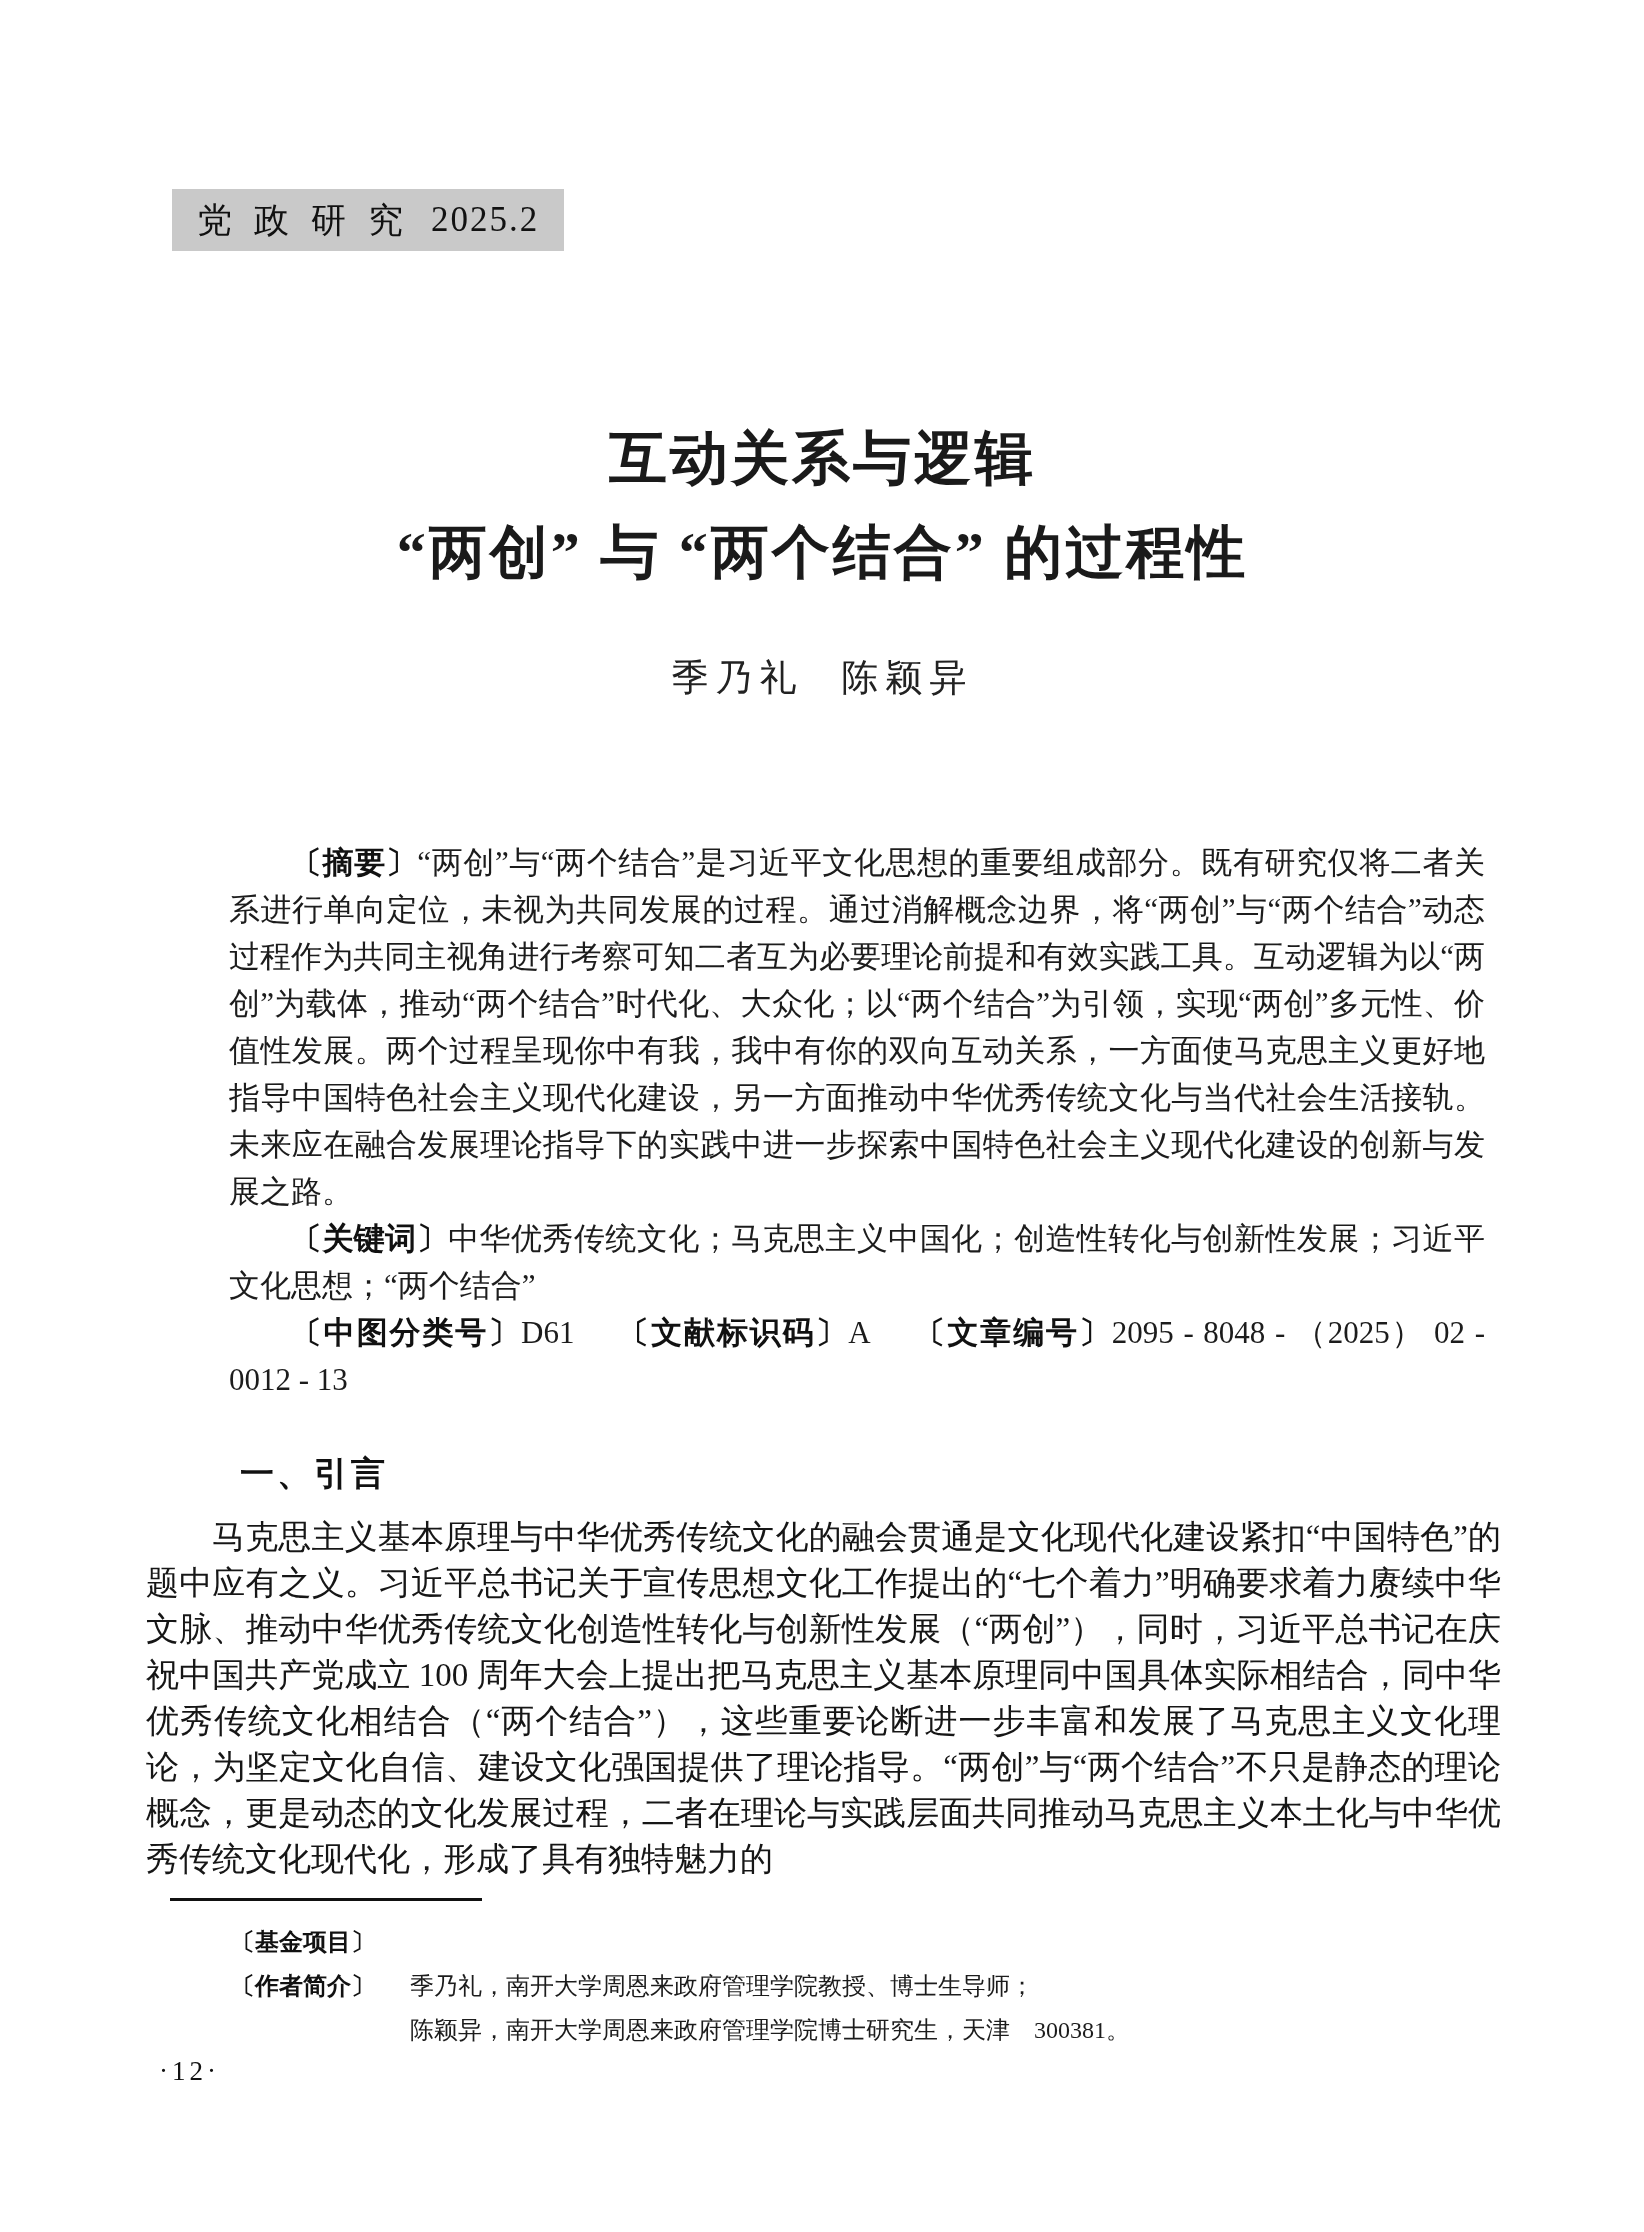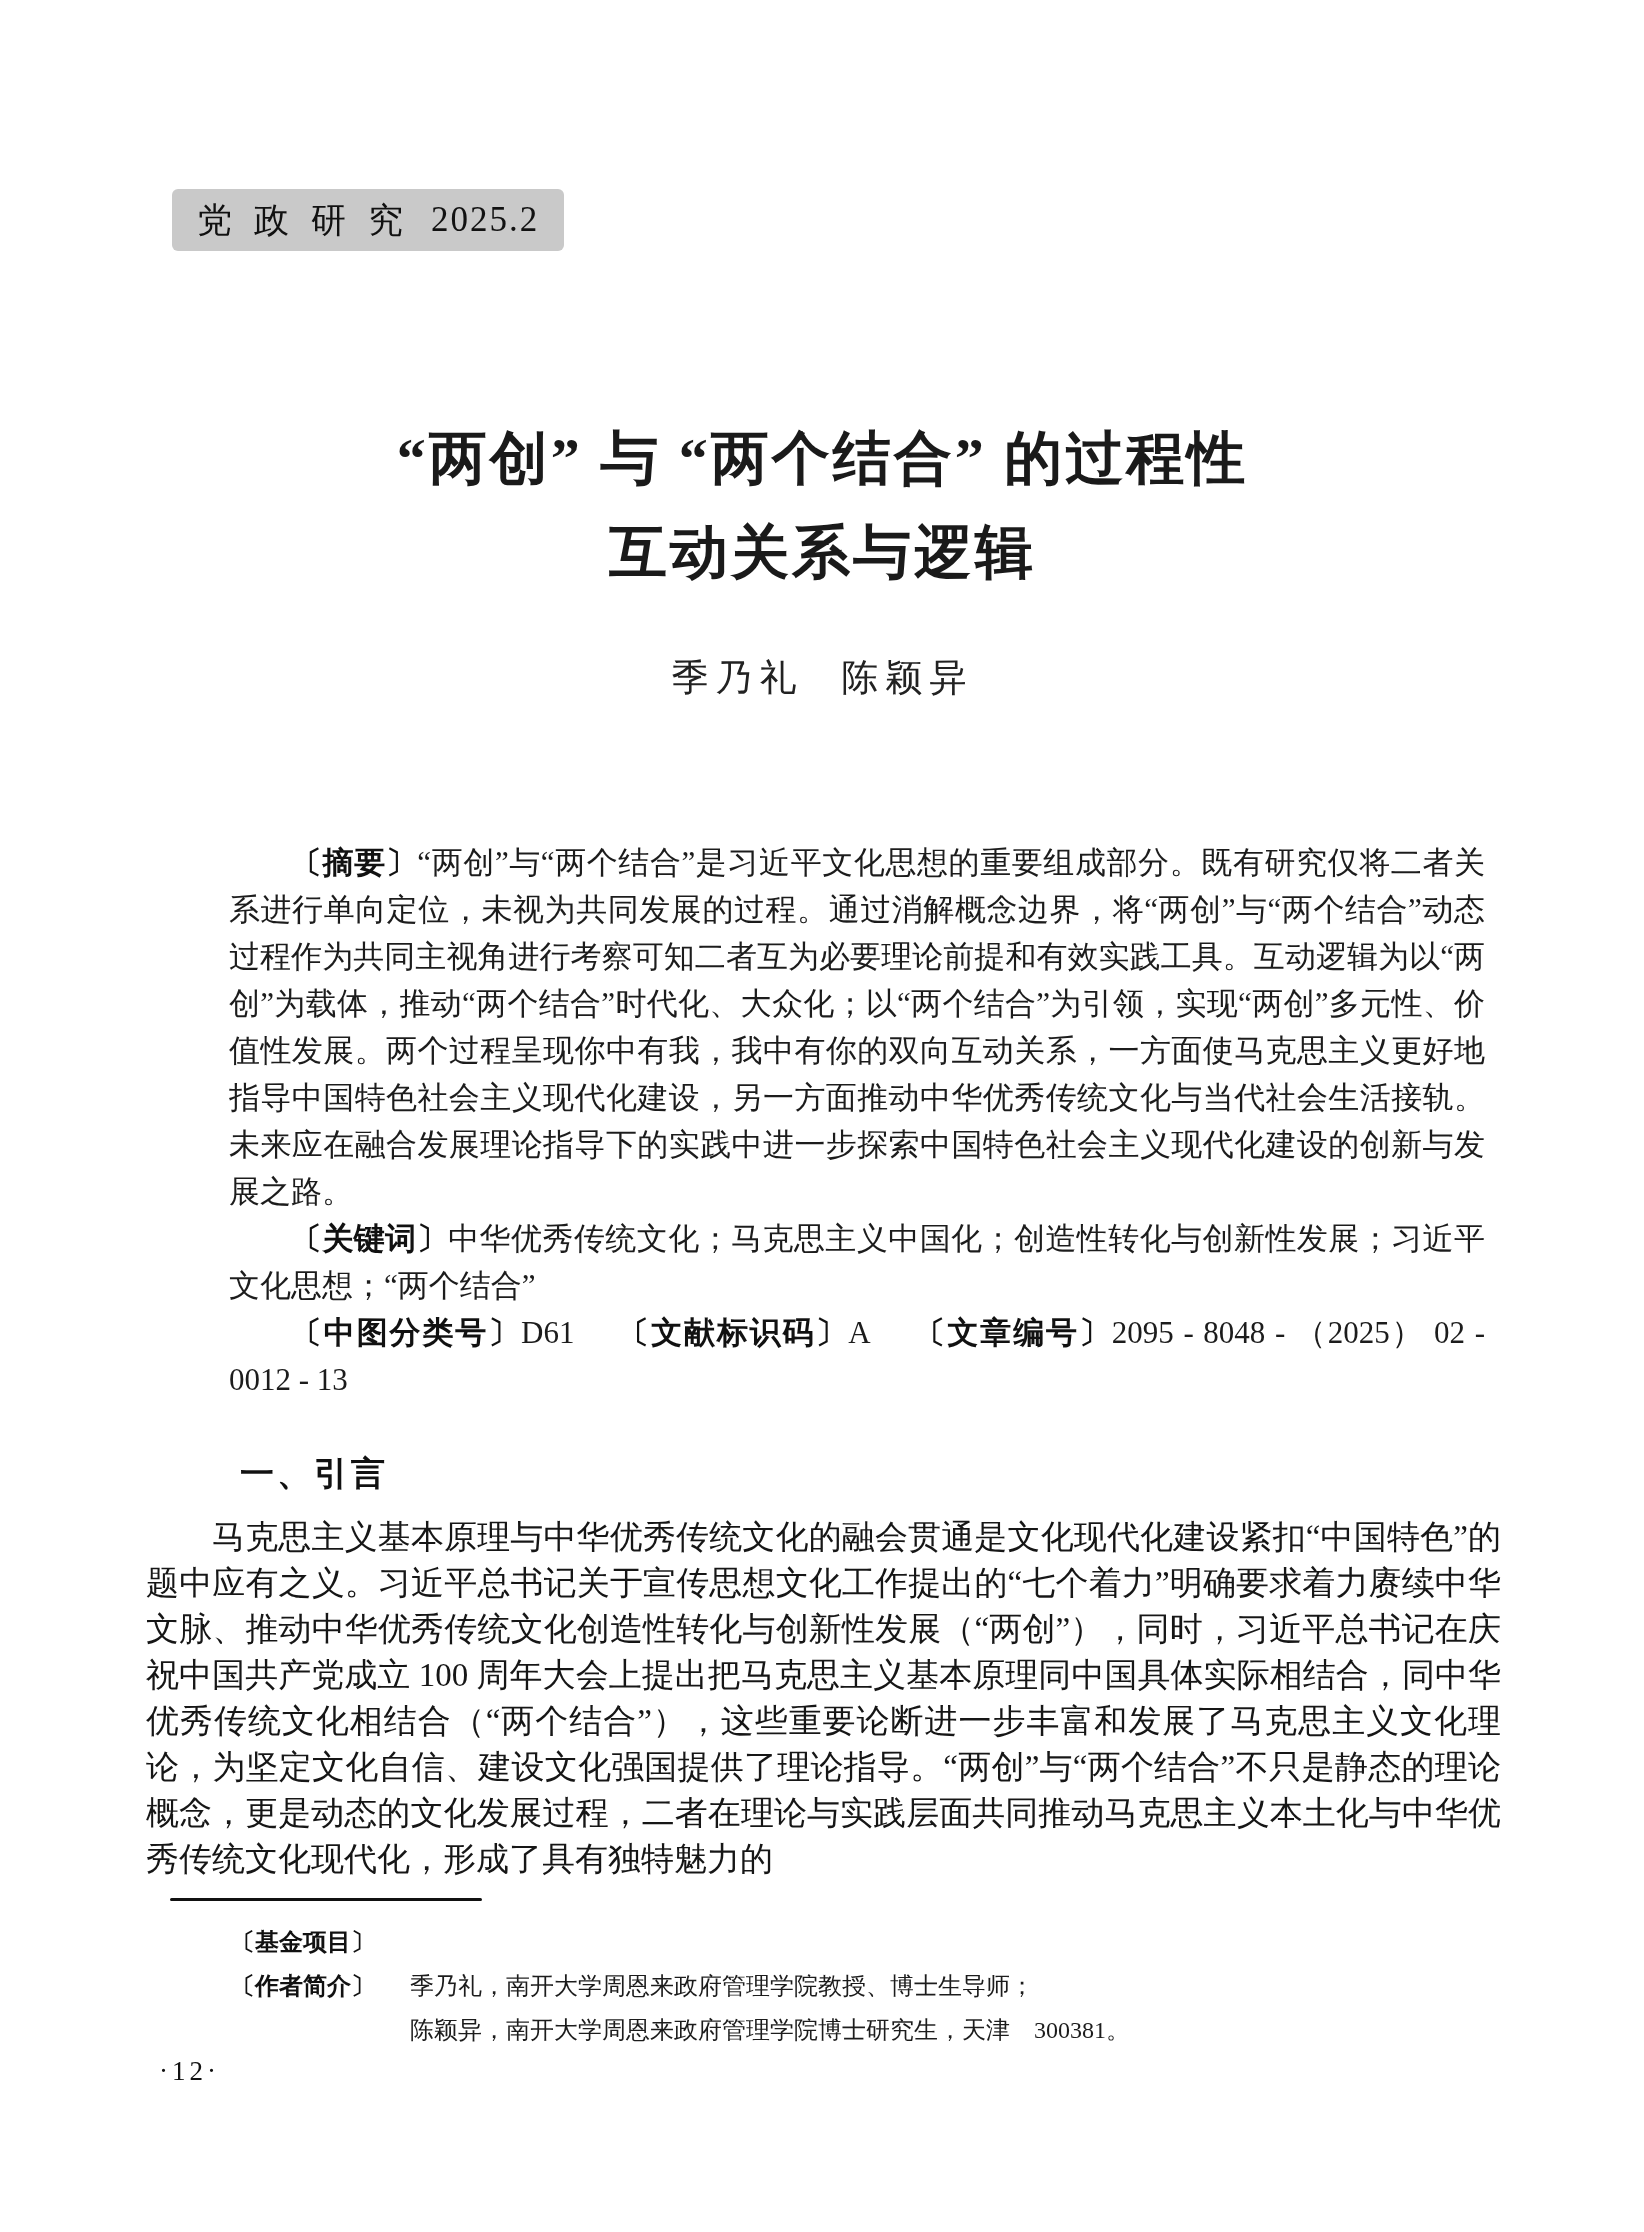--- a/index.html
+++ b/index.html
@@ -1,15 +1,15 @@
 <!DOCTYPE html>
 <html lang="zh"><head>
 <meta charset="utf-8">
 <style>
-  * { box-sizing: border-box; border-radius: 6px; }
+  * { box-sizing: border-box; }
   html, body { margin: 0; padding: 0; background: #ffffff; }
   .page {
     position: relative;
     width: 1645px;
     height: 2233px;
     background: #ffffff;
     color: #1a1a1a;
     font-family: "Liberation Serif", serif;
     overflow: hidden;
   }
@@ -138,22 +138,22 @@
 <body>
 
 <div class="page">
 
   <div class="badge">
     <span class="jname">党政研究</span>
     <span class="jissue">2025.2</span>
   </div>
 
   <div class="title">
+    <div>互动关系与逻辑</div>
     <div>“两创” 与 “两个结合” 的过程性</div>
-    <div>互动关系与逻辑</div>
   </div>
 
   <div class="authors">
     <span>季乃礼</span>
     <span>陈颖异</span>
   </div>
 
   <div class="meta">
     <p><span class="label-hei">〔摘要〕</span><span>“两创”与“两个结合”是习近平文化思想的重要组成部分。既有研究仅将二者关系进行单向定位，未视为共同发展的过程。通过消解概念边界，将“两创”与“两个结合”动态过程作为共同主视角进行考察可知二者互为必要理论前提和有效实践工具。互动逻辑为以“两创”为载体，推动“两个结合”时代化、大众化；以“两个结合”为引领，实现“两创”多元性、价值性发展。两个过程呈现你中有我，我中有你的双向互动关系，一方面使马克思主义更好地指导中国特色社会主义现代化建设，另一方面推动中华优秀传统文化与当代社会生活接轨。未来应在融合发展理论指导下的实践中进一步探索中国特色社会主义现代化建设的创新与发展之路。</span></p>
     <p><span class="label-hei">〔关键词〕</span><span>中华优秀传统文化；马克思主义中国化；创造性转化与创新性发展；习近平文化思想；“两个结合”</span></p>

